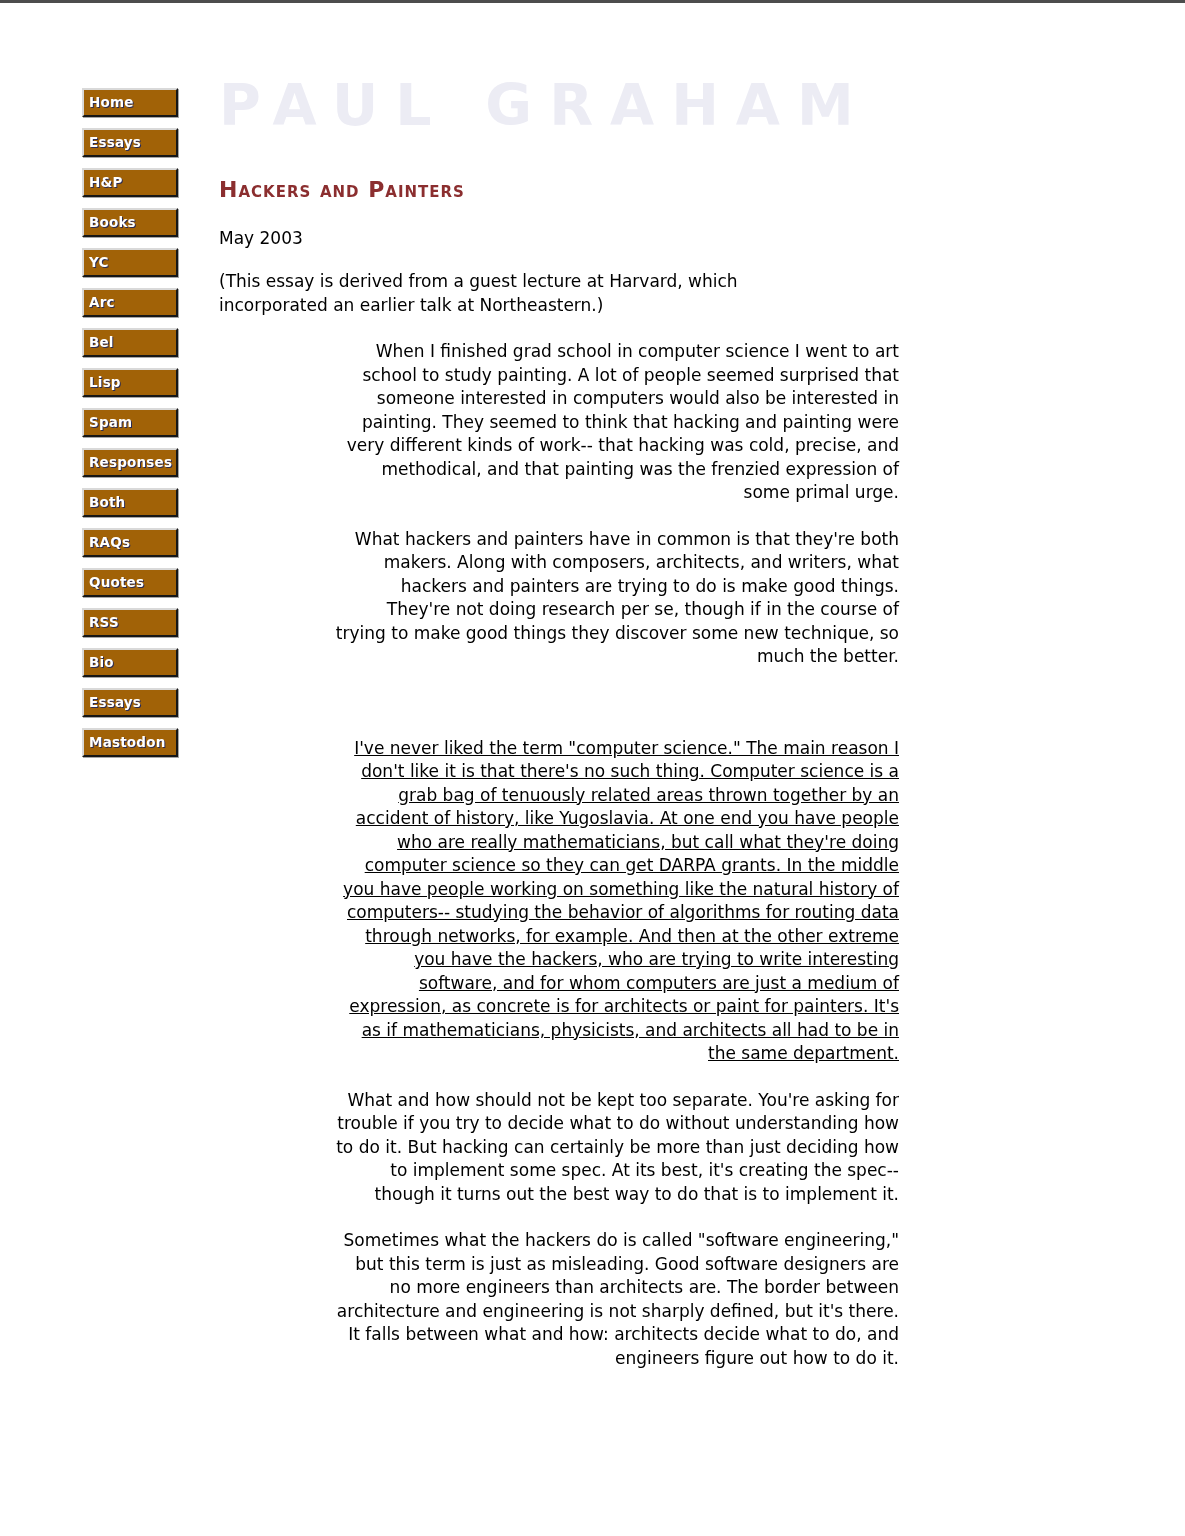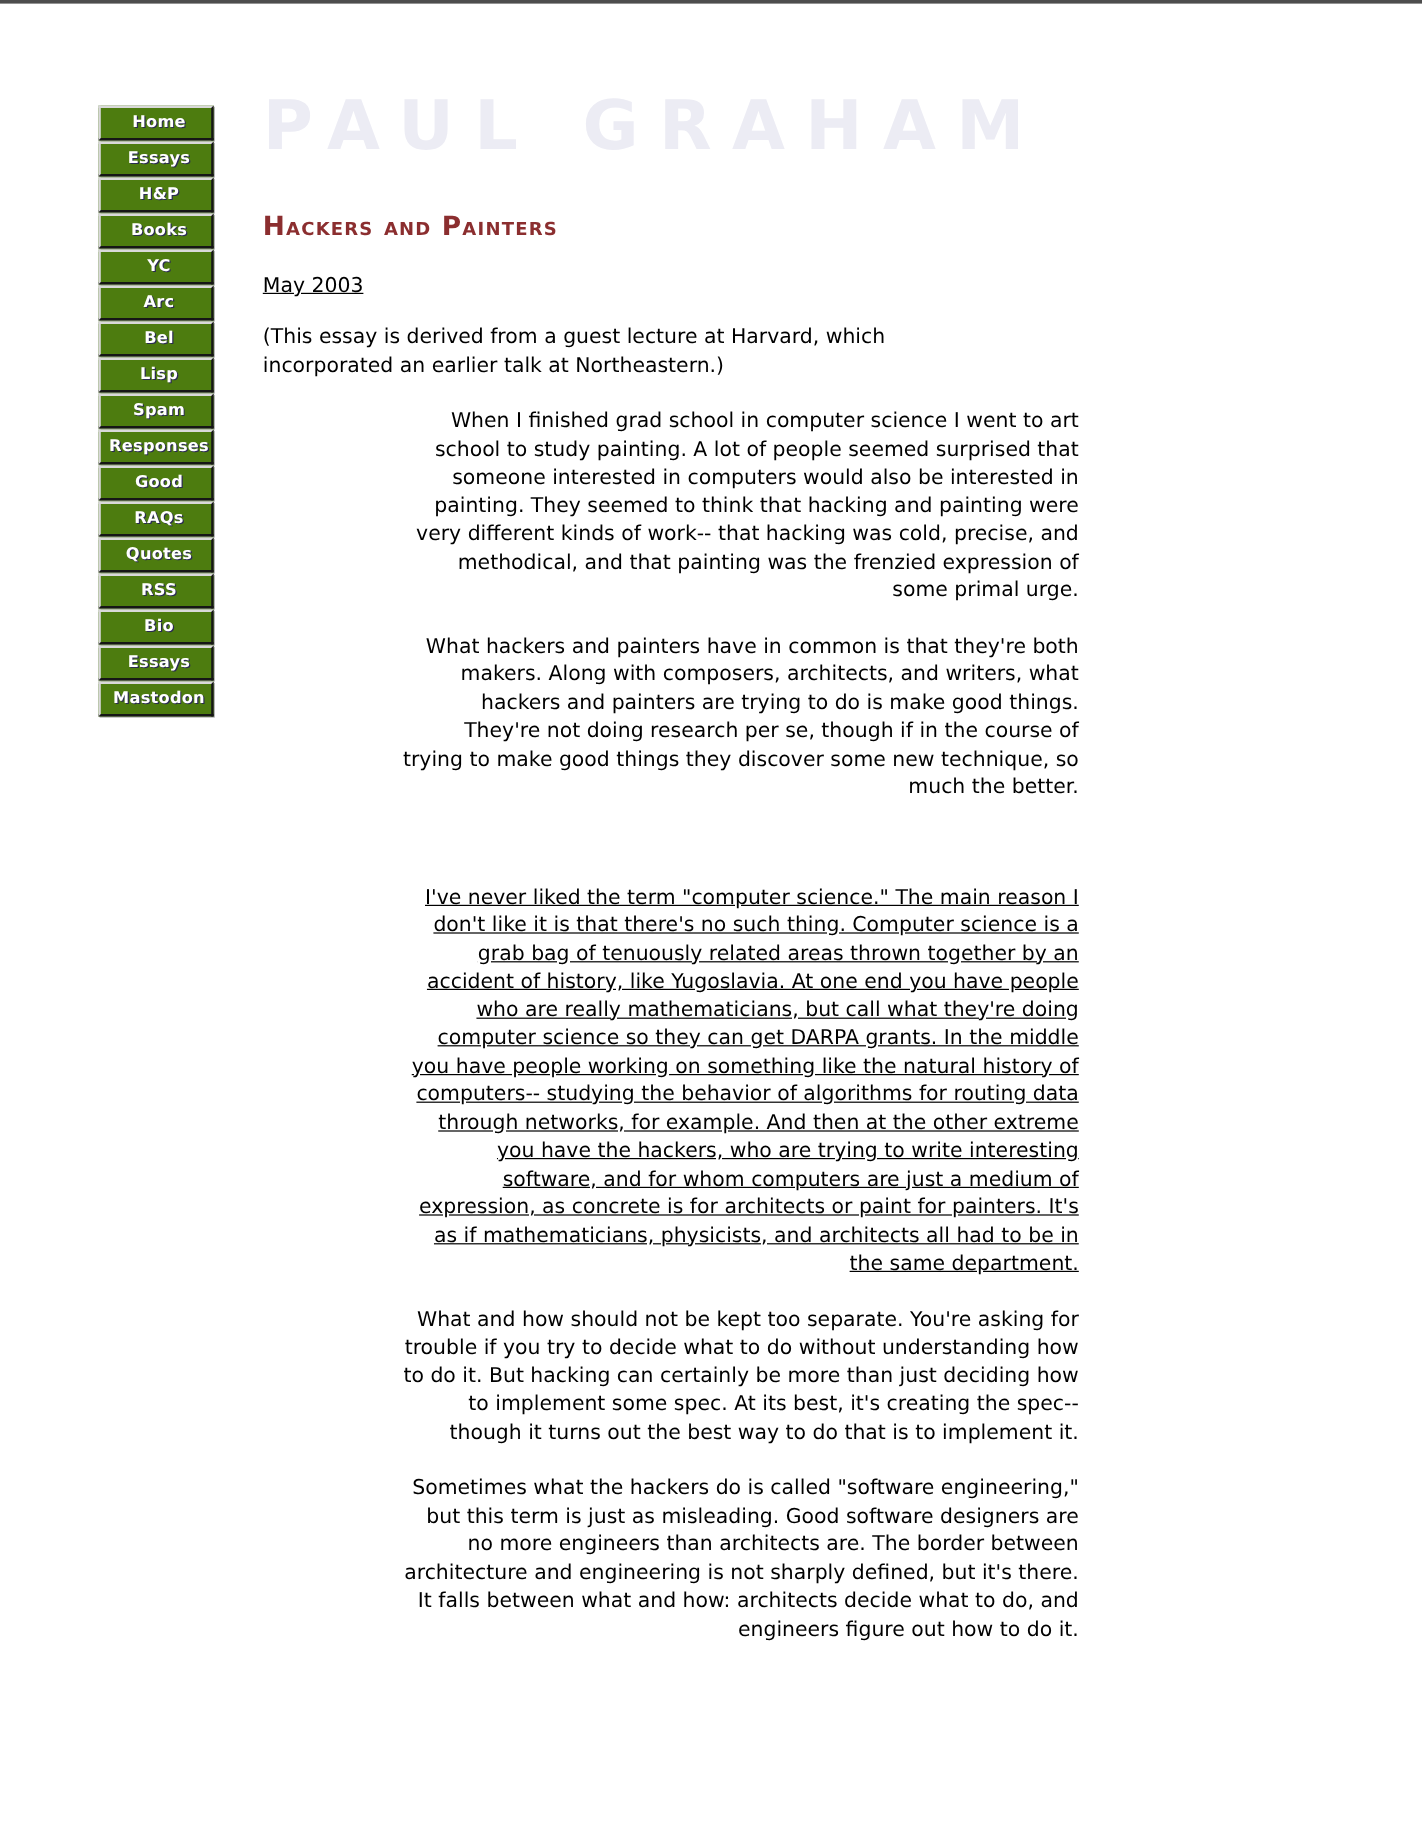--- a/index.html
+++ b/index.html
@@ -23,27 +23,26 @@
   
   .sidebar {
     position: absolute;
     left: 82px;
     top: 88px;
     width: 96px;
   }
   .nav-btn {
     box-sizing: border-box;
     height: 29px;
-    margin-bottom: 1px;
-    background: #4d7c0f;
+    margin-bottom: 11px;
+    background: #a16207;
     border: 2px solid;
     border-color: #d9d9d9 #161616 #161616 #d9d9d9;
     box-shadow: 1px 1px 0 rgba(0,0,0,0.35);
     cursor: pointer;
-    text-align: center;
   }
   .nav-btn span {
     display: block;
     padding-left: 5px;
     font-size: 13.5px;
     font-weight: bold;
     color: #ffffff;
     line-height: 24px;
     letter-spacing: 0.2px;
     text-shadow: 1px 1px 0 #2b2b52;
@@ -71,21 +70,20 @@
     font-size: 22px;
     font-weight: bold;
     color: #8b2e2f;
     font-variant: small-caps;
     letter-spacing: 1px;
   }
   .essay-date {
     margin-top: 26px;
     font-size: 17px;
     color: #000000;
-    text-decoration: underline;
   }
   .essay-note,
   .para {
     font-size: 17px;
     line-height: 23.5px;
     color: #000000;
     white-space: pre-line;
   }
   .essay-note {
     margin-top: 22px;
@@ -123,21 +121,21 @@
   <div class="nav-btn">
       <span>Lisp</span>
     </div>
   <div class="nav-btn">
       <span>Spam</span>
     </div>
   <div class="nav-btn">
       <span>Responses</span>
     </div>
   <div class="nav-btn">
-      <span>Good</span>
+      <span>Both</span>
     </div>
   <div class="nav-btn">
       <span>RAQs</span>
     </div>
   <div class="nav-btn">
       <span>Quotes</span>
     </div>
   <div class="nav-btn">
       <span>RSS</span>
     </div>

